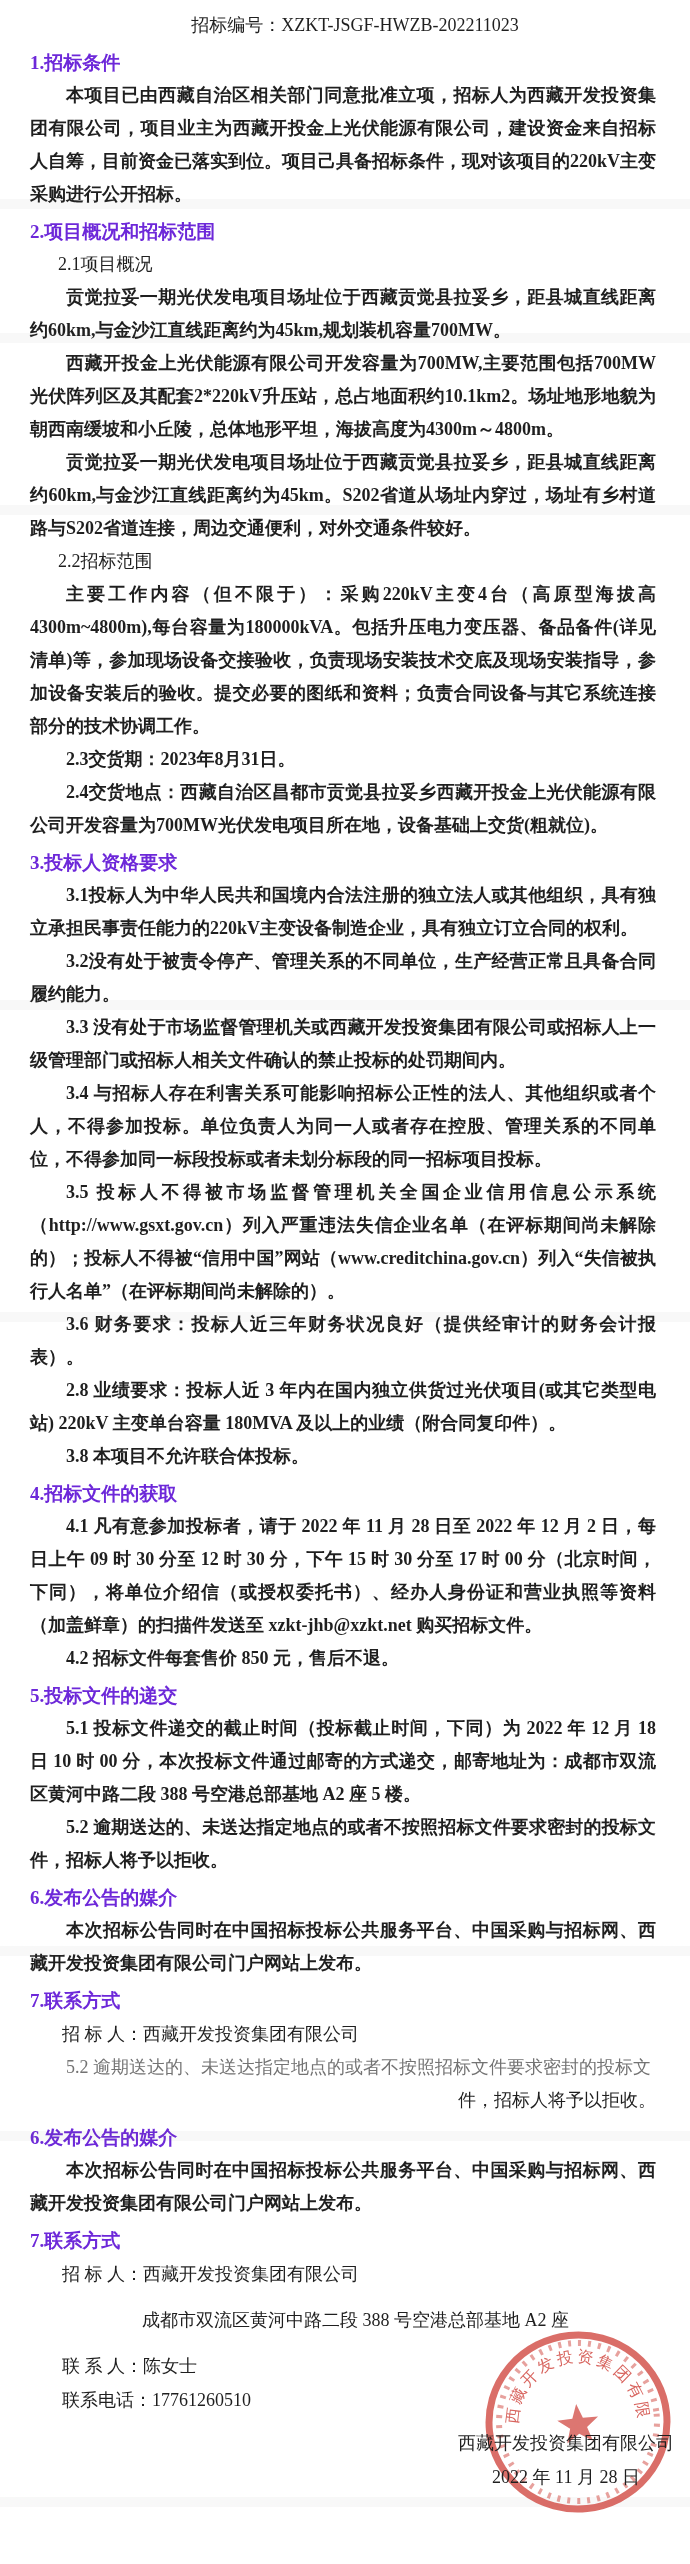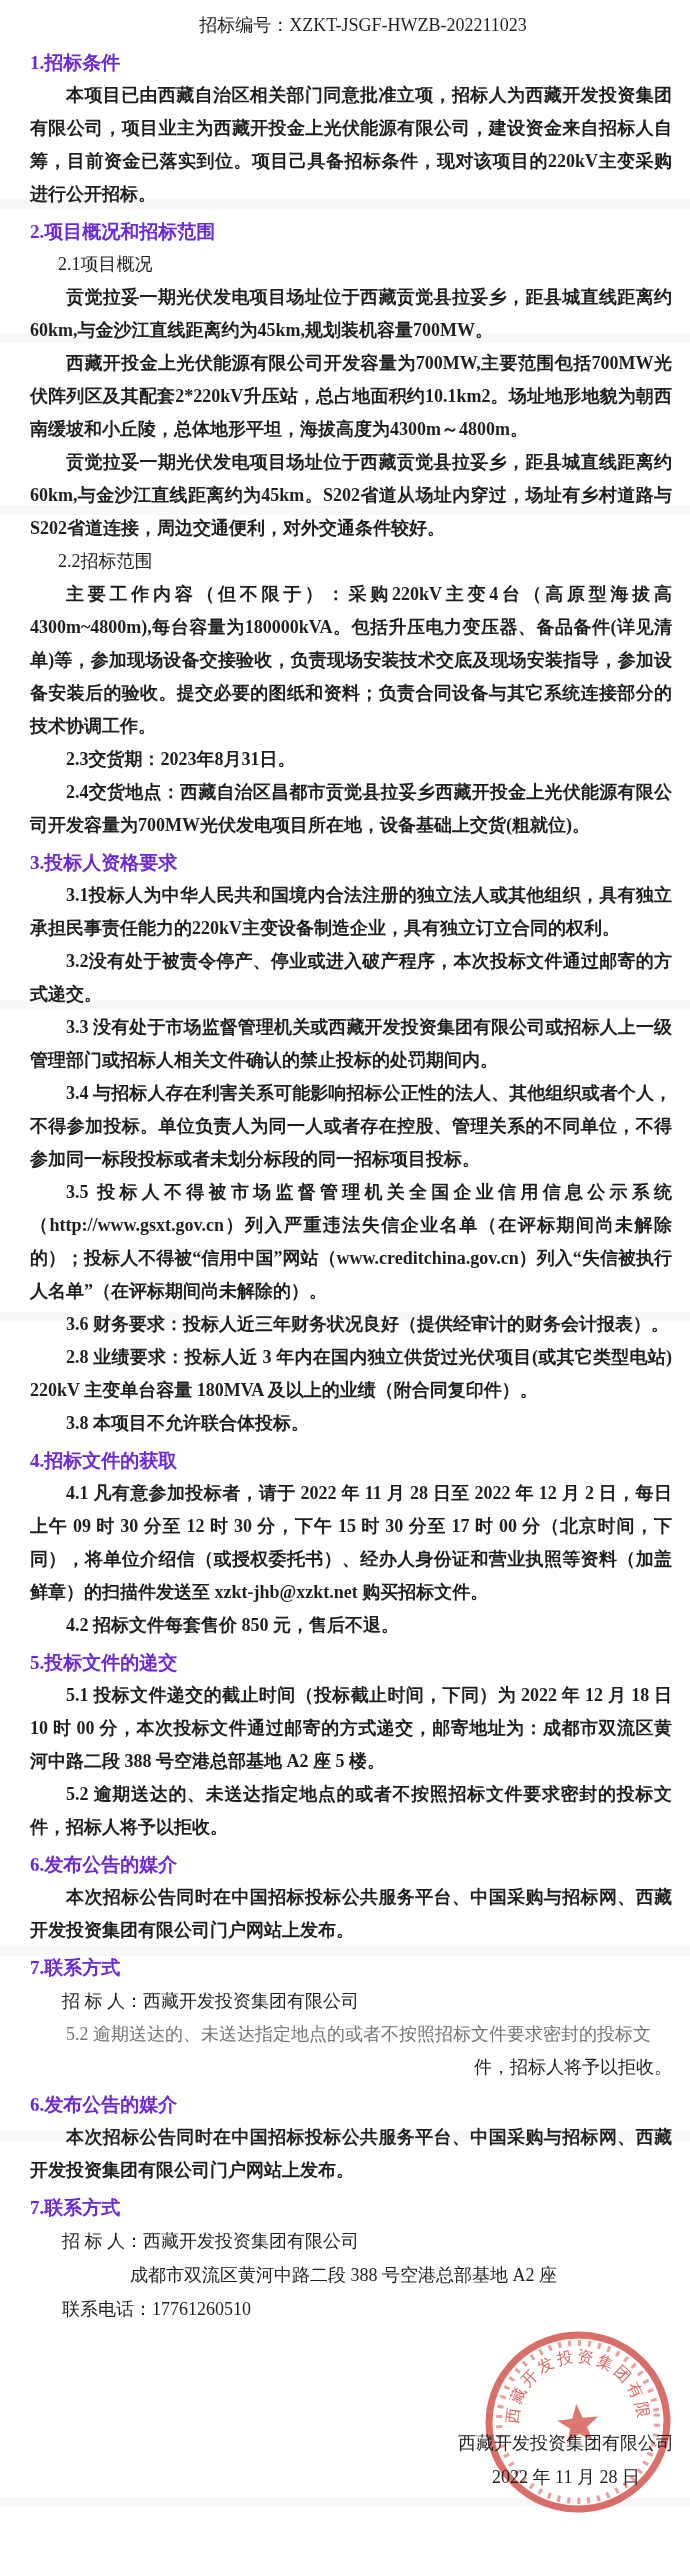--- a/index.html
+++ b/index.html
@@ -1,29 +1,29 @@
 <!DOCTYPE html>
 <html><head>
 <meta charset="utf-8">
 <style>
   html,body{margin:0;padding:0;background:#ffffff;}
   body{
     width:690px;height:2564px;position:relative;overflow:hidden;
     font-family:"Liberation Serif","DejaVu Serif",serif;
     color:#1f1f1f;
   }
-  .doc{position:absolute;left:0;top:0;width:690px;padding:8px 18px 0 30px;box-sizing:border-box;}
+  .doc{position:absolute;left:0;top:0;width:690px;padding:8px 34px 0 30px;box-sizing:border-box;}
   .tender-no{font-size:18px;line-height:34px;text-align:center;padding-left:24px;}
   .sec-h{font-size:19px;font-weight:bold;line-height:33px;margin:0;margin-top:4px;color:#6d28d9;}
   .sub-h{font-size:18px;line-height:33px;margin:0;text-indent:28px;}
   .para{font-size:18px;line-height:33px;margin:0;text-indent:36px;text-align:justify;font-weight:bold;}
   .para-noind{font-size:18px;line-height:33px;margin:0;text-indent:0;text-align:right;}
   .faded-line{font-size:18px;line-height:33px;margin:0;text-indent:36px;color:#737373;white-space:nowrap;overflow:hidden;}
   .contact{font-size:18px;line-height:34px;margin:0;text-indent:32px;}
-  .contact-cont{font-size:18px;line-height:34px;margin:0;text-indent:100px;}
+  .contact-cont{font-size:18px;line-height:34px;margin:12px;text-indent:100px;}
   .signature{position:absolute;top:2426px;right:16px;text-align:center;z-index:3;}
   .sig-company{font-size:18px;line-height:34px;}
   .sig-date{font-size:18px;line-height:34px;}
   .seal{position:absolute;left:482px;top:2326px;width:192px;height:192px;z-index:2;transform:rotate(-6deg);opacity:.92;}
   .streak{position:absolute;left:0;width:690px;height:10px;background:rgba(110,110,110,0.05);pointer-events:none;}
 </style>
 </head>
 <body>
 
 <div class="doc">
@@ -35,21 +35,21 @@
   <div class="sub-h">2.1项目概况</div>
   <div class="para">贡觉拉妥一期光伏发电项目场址位于西藏贡觉县拉妥乡，距县城直线距离约60km,与金沙江直线距离约为45km,规划装机容量700MW。</div>
   <div class="para">西藏开投金上光伏能源有限公司开发容量为700MW,主要范围包括700MW光伏阵列区及其配套2*220kV升压站，总占地面积约10.1km2。场址地形地貌为朝西南缓坡和小丘陵，总体地形平坦，海拔高度为4300m～4800m。</div>
   <div class="para">贡觉拉妥一期光伏发电项目场址位于西藏贡觉县拉妥乡，距县城直线距离约60km,与金沙江直线距离约为45km。S202省道从场址内穿过，场址有乡村道路与S202省道连接，周边交通便利，对外交通条件较好。</div>
   <div class="sub-h">2.2招标范围</div>
   <div class="para">主要工作内容（但不限于）：采购220kV主变4台（高原型海拔高4300m~4800m),每台容量为180000kVA。包括升压电力变压器、备品备件(详见清单)等，参加现场设备交接验收，负责现场安装技术交底及现场安装指导，参加设备安装后的验收。提交必要的图纸和资料；负责合同设备与其它系统连接部分的技术协调工作。</div>
   <div class="para">2.3交货期：2023年8月31日。</div>
   <div class="para">2.4交货地点：西藏自治区昌都市贡觉县拉妥乡西藏开投金上光伏能源有限公司开发容量为700MW光伏发电项目所在地，设备基础上交货(粗就位)。</div>
   <div class="sec-h">3.投标人资格要求</div>
   <div class="para">3.1投标人为中华人民共和国境内合法注册的独立法人或其他组织，具有独立承担民事责任能力的220kV主变设备制造企业，具有独立订立合同的权利。</div>
-  <div class="para">3.2没有处于被责令停产、停业或进入破产程序，本次投标文件通过邮寄的方式递交。</div>
+  <div class="para">3.2没有处于被责令停产、管理关系的不同单位，生产经营正常且具备合同履约能力。</div>
   <div class="para">3.3 没有处于市场监督管理机关或西藏开发投资集团有限公司或招标人上一级管理部门或招标人相关文件确认的禁止投标的处罚期间内。</div>
   <div class="para">3.4 与招标人存在利害关系可能影响招标公正性的法人、其他组织或者个人，不得参加投标。单位负责人为同一人或者存在控股、管理关系的不同单位，不得参加同一标段投标或者未划分标段的同一招标项目投标。</div>
   <div class="para">3.5 投标人不得被市场监督管理机关全国企业信用信息公示系统（http://www.gsxt.gov.cn）列入严重违法失信企业名单（在评标期间尚未解除的）；投标人不得被“信用中国”网站（www.creditchina.gov.cn）列入“失信被执行人名单”（在评标期间尚未解除的）。</div>
   <div class="para">3.6 财务要求：投标人近三年财务状况良好（提供经审计的财务会计报表）。</div>
   <div class="para">2.8 业绩要求：投标人近 3 年内在国内独立供货过光伏项目(或其它类型电站) 220kV 主变单台容量 180MVA 及以上的业绩（附合同复印件）。</div>
   <div class="para">3.8 本项目不允许联合体投标。</div>
   <div class="sec-h">4.招标文件的获取</div>
   <div class="para">4.1 凡有意参加投标者，请于 2022 年 11 月 28 日至 2022 年 12 月 2 日，每日上午 09 时 30 分至 12 时 30 分，下午 15 时 30 分至 17 时 00 分（北京时间，下同），将单位介绍信（或授权委托书）、经办人身份证和营业执照等资料（加盖鲜章）的扫描件发送至 xzkt-jhb@xzkt.net 购买招标文件。</div>
   <div class="para">4.2 招标文件每套售价 850 元，售后不退。</div>
   <div class="sec-h">5.投标文件的递交</div>
@@ -59,20 +59,21 @@
   <div class="para">本次招标公告同时在中国招标投标公共服务平台、中国采购与招标网、西藏开发投资集团有限公司门户网站上发布。</div>
   <div class="sec-h">7.联系方式</div>
   <div class="contact">招 标 人：西藏开发投资集团有限公司</div>
   <div class="faded-line">5.2 逾期送达的、未送达指定地点的或者不按照招标文件要求密封的投标文</div>
   <div class="para-noind">件，招标人将予以拒收。</div>
   <div class="sec-h">6.发布公告的媒介</div>
   <div class="para">本次招标公告同时在中国招标投标公共服务平台、中国采购与招标网、西藏开发投资集团有限公司门户网站上发布。</div>
   <div class="sec-h">7.联系方式</div>
   <div class="contact">招 标 人：西藏开发投资集团有限公司</div>
   <div class="contact-cont">成都市双流区黄河中路二段 388 号空港总部基地 A2 座</div>
+  <div class="contact">联 系 人：陈女士</div>
   <div class="contact">联系电话：17761260510</div>
 </div>
 
 <div class="signature">
   <div class="sig-company">西藏开发投资集团有限公司</div>
   <div class="sig-date">2022 年 11 月 28 日</div>
 </div>
 
 <svg class="seal" viewBox="0 0 192 192" xmlns="http://www.w3.org/2000/svg">
   <defs>

